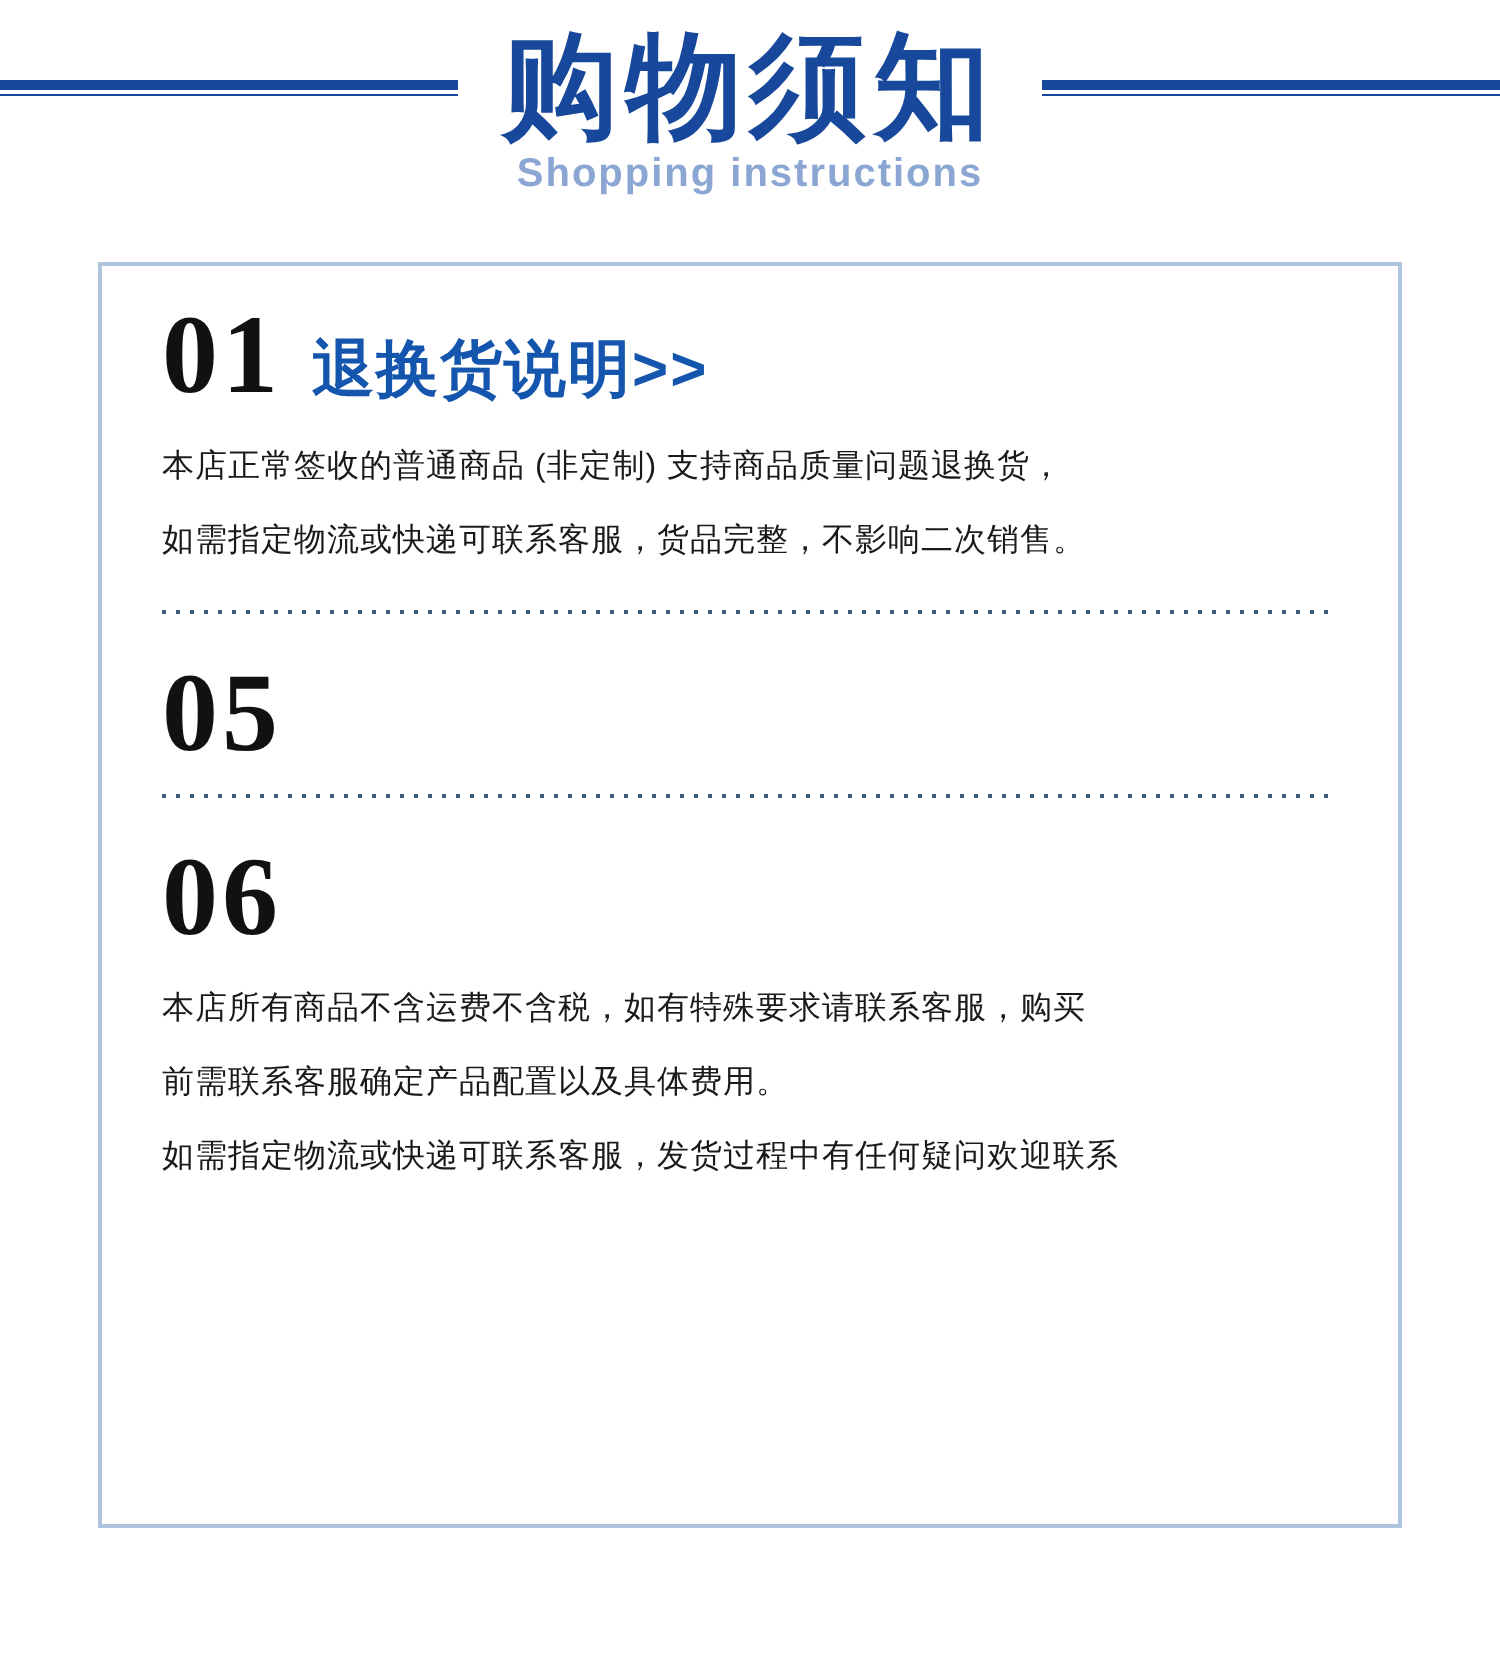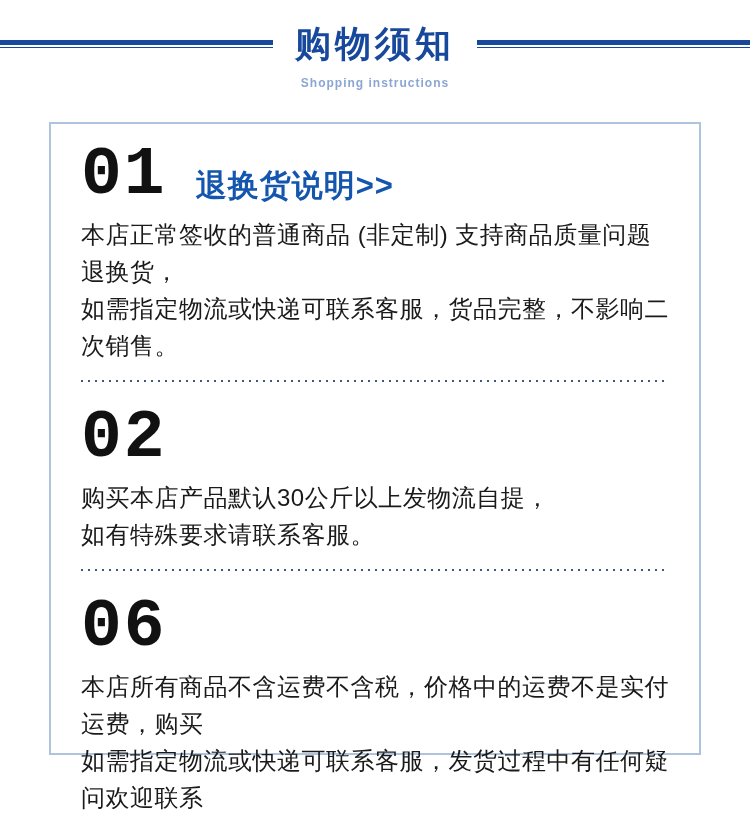--- a/index.html
+++ b/index.html
@@ -24,50 +24,50 @@
   .header-row{
     display:flex;align-items:center;margin-top:6px;height:76px;
   }
   .line-group{flex:1 1 auto;display:flex;flex-direction:column;}
   .line-group .thick{height:5px;background:var(--line-blue);}
   .line-group .gap{height:2px;background:transparent;}
   .line-group .thin{height:1px;background:var(--line-blue);}
   .line-group.left{margin-right:22px;}
   .line-group.right{margin-left:22px;}
   .page-title{
-    font-size:36px;font-weight:bold;color:var(--title-blue);
+    font-size:58px;font-weight:bold;color:var(--title-blue);
     letter-spacing:4px;white-space:nowrap;line-height:1;
     font-family:"Liberation Sans", sans-serif;
   }
   .page-subtitle{
-    text-align:center;font-size:12px;font-weight:bold;
+    text-align:center;font-size:20px;font-weight:bold;
     color:var(--subtitle-blue);letter-spacing:1px;margin-top:-6px;
   }
 
   
   .notice-box{
     width:652px;height:633px;margin:32px auto 0;
     border:2px solid var(--box-border);background:#ffffff;
     padding:22px 30px 0 30px;
   }
 
   .section-heading{
     display:flex;align-items:flex-end;line-height:1;
   }
   .section-number{
-    font-size:68px;font-weight:900;color:var(--number-color);
+    font-size:56px;font-weight:900;color:var(--number-color);
     line-height:0.84;letter-spacing:2px;
-    font-family:Liberation Mono, monospace;
+    font-family:Liberation Serif, serif;
   }
   .section-title{
     font-size:31px;font-weight:bold;color:var(--heading-blue);
-    margin-left:29px;padding-bottom:2px;letter-spacing:1px;
+    margin-left:15px;padding-bottom:2px;letter-spacing:1px;
   }
   .section-body{
-    margin-top:13px;font-size:24px;line-height:37px;
+    margin-top:13px;font-size:16px;line-height:37px;
     color:var(--text-color);font-weight:500;letter-spacing:0.5px;
   }
   .dotted-divider{
     height:3px;margin-top:15px;margin-bottom:27px;
     background-image:repeating-linear-gradient(to right,
       var(--dot-color) 0px, var(--dot-color) 2px,
       transparent 2px, transparent 7px);
     background-position:left center;background-size:100% 2px;
     background-repeat:no-repeat;
   }
@@ -102,35 +102,32 @@
       <div class="section-body">
         <div>本店正常签收的普通商品 (非定制) 支持商品质量问题退换货，</div>
         <div>如需指定物流或快递可联系客服，货品完整，不影响二次销售。</div>
       </div>
     </div>
 
     <div class="dotted-divider"></div>
 
     <div class="section">
       <div class="section-heading">
-        <span class="section-number">02</span>
-      </div>
-      <div class="section-body">
-        <div>购买本店产品默认30公斤以上发物流自提，</div>
-        <div>如有特殊要求请联系客服。</div>
+        <span class="section-number">05</span>
       </div>
     </div>
 
     <div class="dotted-divider"></div>
 
     <div class="section">
       <div class="section-heading">
         <span class="section-number">06</span>
       </div>
       <div class="section-body">
-        <div>本店所有商品不含运费不含税，价格中的运费不是实付运费，购买</div>
+        <div>本店所有商品不含运费不含税，如有特殊要求请联系客服，购买</div>
+        <div>前需联系客服确定产品配置以及具体费用。</div>
         <div>如需指定物流或快递可联系客服，发货过程中有任何疑问欢迎联系</div>
 
       </div>
     </div>
 
   </div>
 </div>
 
 </body></html>

